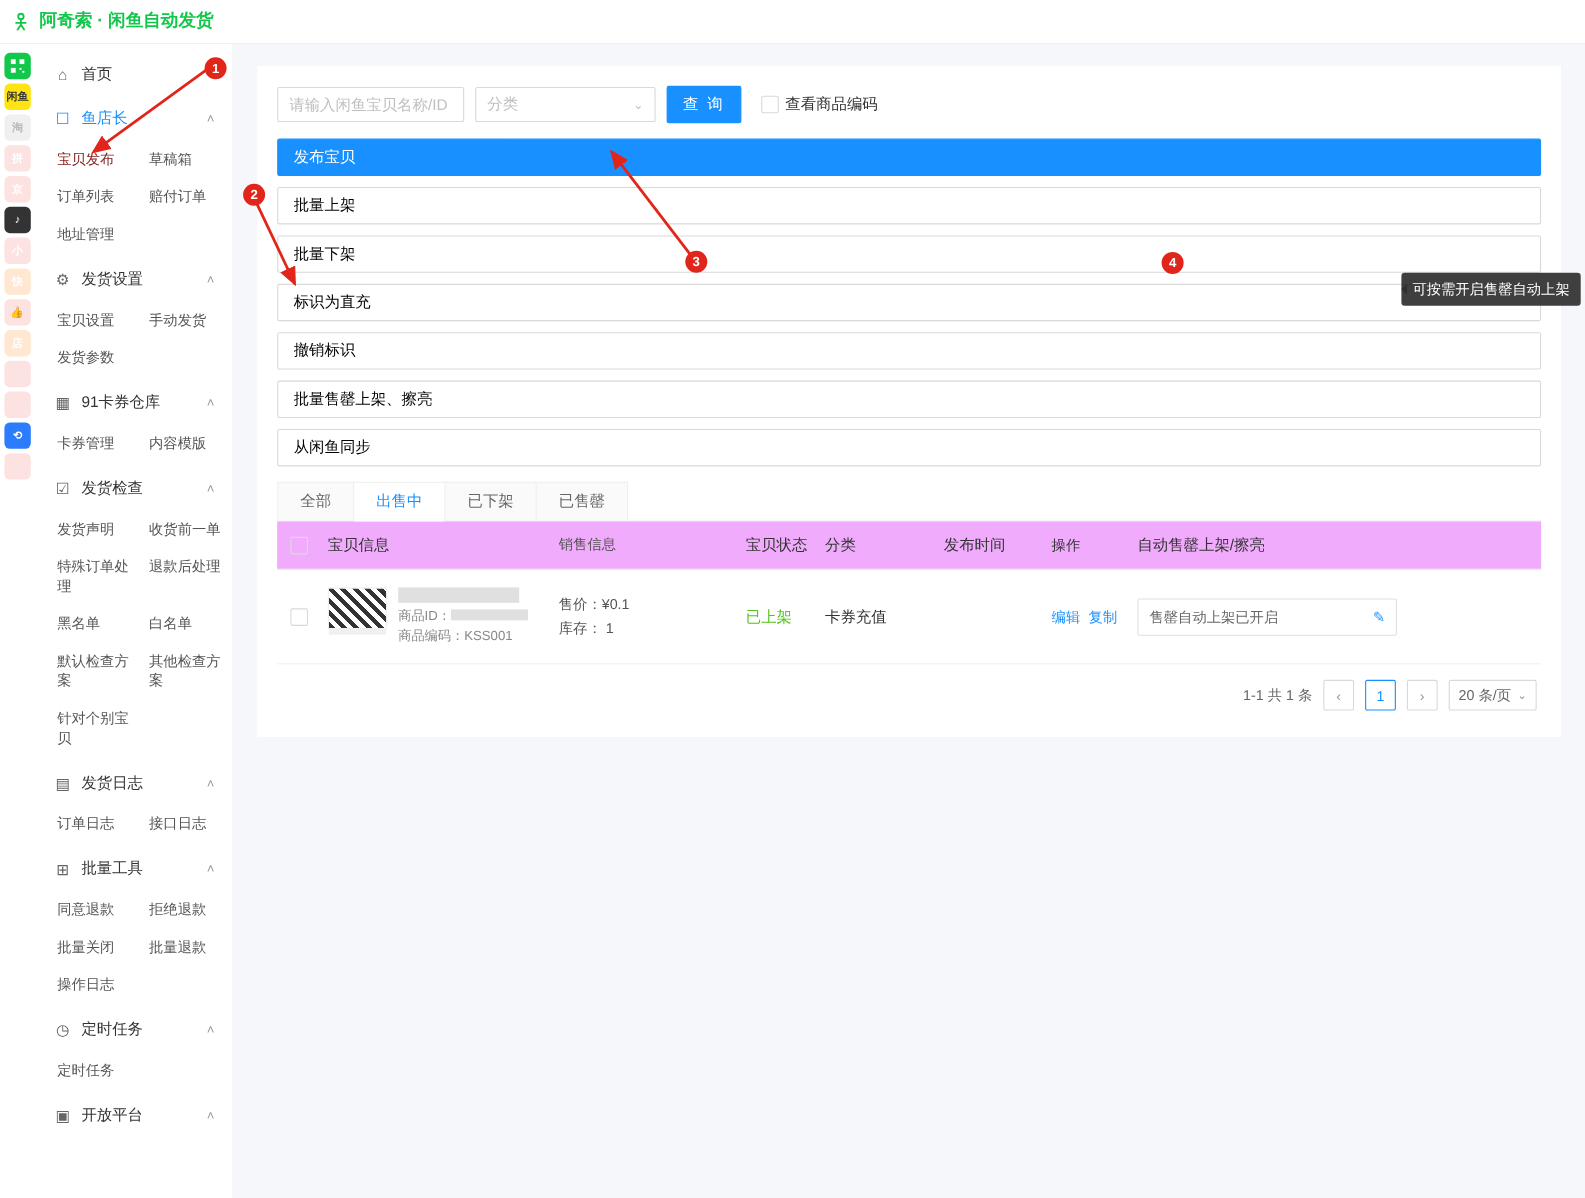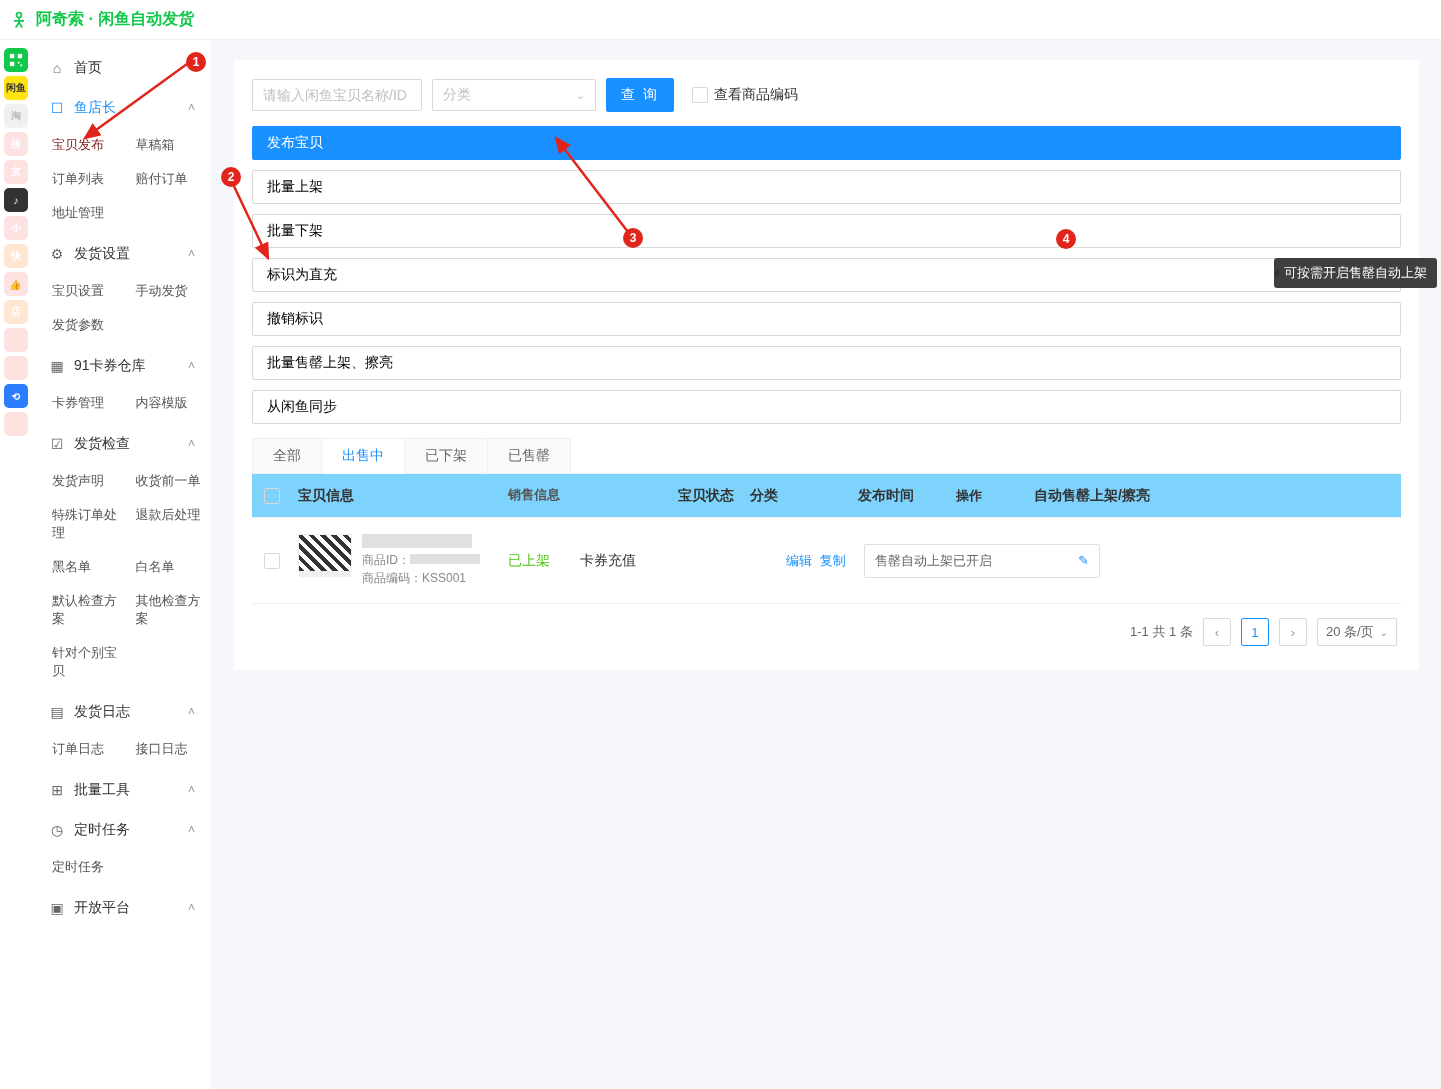--- a/index.html
+++ b/index.html
@@ -50,21 +50,21 @@
     
     .action-row { display: flex; gap: 10px; margin-bottom: 14px; flex-wrap: wrap; flex-direction: column; }
     
     .tabs { display: flex; border-bottom: 1px solid #f0f0f0; }
     .tab { padding: 8px 20px; cursor: pointer; border: 1px solid transparent; background: #fafafa; border-color: #f0f0f0; border-bottom: none; margin-right: -1px; color: #666; }
     .tab.active { background: #fff; color: #1890ff; border-color: #f0f0f0; position: relative; }
     .tab.active::after { content:''; position:absolute; left:0; right:0; bottom:-1px; height:1px; background:#fff; }
     
     
     .tbl { width: 100%; }
-    .tbl-head { display: flex; align-items: center; height: 44px; background: #7dd3fc; padding: 0 12px; font-weight: 700; color: #333; border-bottom: 1px solid #f0f0f0; justify-content: space-between; }
+    .tbl-head { display: flex; align-items: center; height: 44px; background: #f0abfc; padding: 0 12px; font-weight: 400; color: #333; border-bottom: 1px solid #f0f0f0; justify-content: space-between; }
     .tbl-row { display: flex; align-items: center; padding: 16px 12px; border-bottom: 1px solid #f0f0f0; }
     .c-chk { width: 34px; }
     .c-info { width: 210px; display: flex; align-items: flex-start; gap: 10px; }
     .c-sale { width: 170px; color: #555; font-size: 13px; line-height: 1.6; }
     .c-stat { width: 72px; }
     .c-cat  { width: 108px; }
     .c-time { width: 98px; }
     .c-op   { width: 78px; color: #1890ff; font-size: 13px; }
     .c-op a { color: #1890ff; cursor: pointer; margin-right: 4px; }
     .c-auto { flex: 1; min-width: 200px; }
@@ -206,20 +206,27 @@
       <div class="sub-item">接口日志</div>
     </div>
 
     <div class="side-section">
       <span class="lft">
           <span class="ico">⊞</span>
           <span>批量工具</span>
         </span>
       <span class="chev">˄</span>
     </div>
+    <div class="sub-grid">
+      <div class="sub-item">同意退款</div>
+      <div class="sub-item">拒绝退款</div>
+      <div class="sub-item">批量关闭</div>
+      <div class="sub-item">批量退款</div>
+      <div class="sub-item">操作日志</div>
+    </div>
 
     <div class="side-section">
       <span class="lft">
           <span class="ico">◷</span>
           <span>定时任务</span>
         </span>
       <span class="chev">˄</span>
     </div>
     <div class="sub-grid">
       <div class="sub-item">定时任务</div>
@@ -285,20 +292,24 @@
           <div class="c-chk">
               <div class="chk"></div>
             </div>
           <div class="c-info">
             <div class="thumb"></div>
             <div class="info-lines">
               <div class="grey-bar"></div>
               <div><span>商品ID：</span><span class="grey-bar sm"></span></div>
               <div><span>商品编码：</span><span>KSS001</span></div>
             </div>
+          </div>
+          <div class="c-sale">
+            <div><span>售价：</span><span>¥0.1</span></div>
+            <div><span>库存：</span>&nbsp;<span>1</span></div>
           </div>
           <div class="c-stat stat-on">已上架</div>
           <div class="c-cat">卡券充值</div>
           <div class="c-time"></div>
           <div class="c-op">
             <a>编辑</a>
             <a>复制</a>
           </div>
           <div class="c-auto">
             <div class="auto-box">
@@ -314,21 +325,21 @@
         <div class="pg-btn">‹</div>
         <div class="pg-btn on">1</div>
         <div class="pg-btn">›</div>
         <div class="pg-sel">
           <span>20 条/页</span>
           <span style="font-size:10px;color:#999">⌄</span>
         </div>
       </div>
     </div>
 
-    <div class="tooltip" style="top:218px; right:4px;">可按需开启售罄自动上架</div>
+    <div class="tooltip" style="top:208px; right:4px;">可按需开启售罄自动上架</div>
   </div>
 </div>
 
 <div class="annot-badge" style="top:52px; left:186px;">1</div>
 <div class="annot-badge" style="top:167px; left:221px;">2</div>
 <div class="annot-badge" style="top:228px; left:623px;">3</div>
 <div class="annot-badge" style="top:229px; left:1056px;">4</div>
 
 <svg class="arrow" style="top:60px; left:75px;" width="120" height="90">
   <defs>

